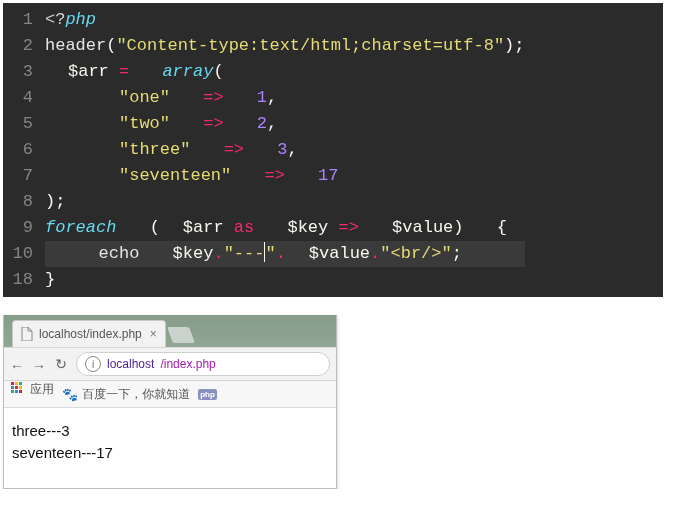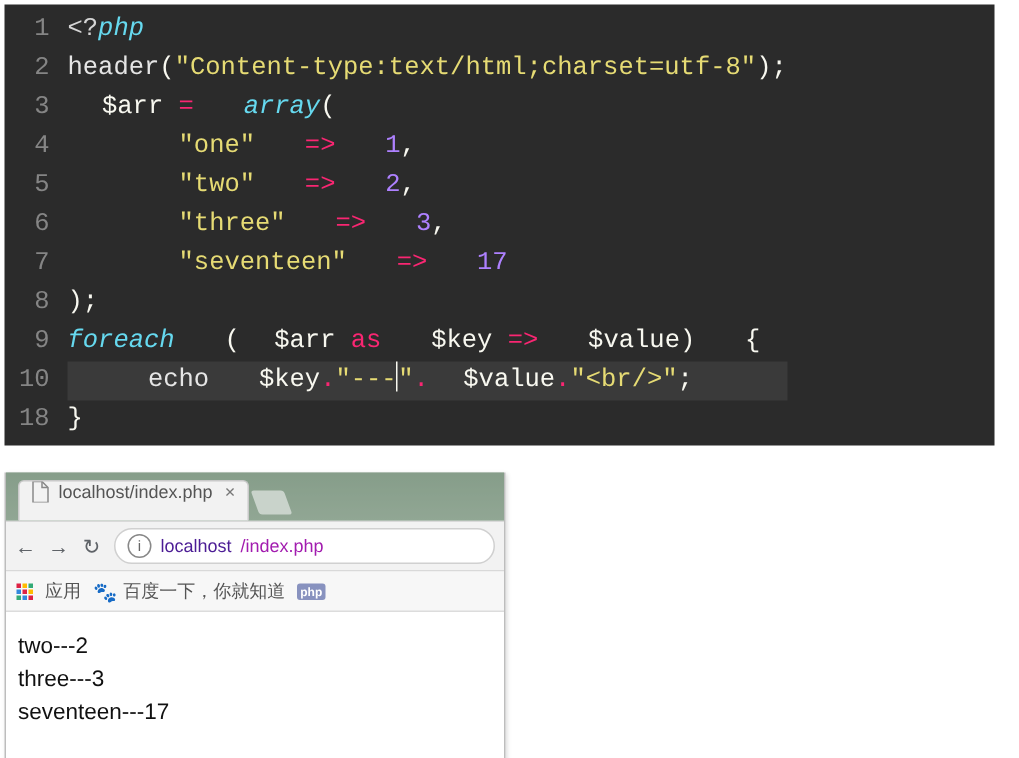--- a/index.html
+++ b/index.html
@@ -69,21 +69,21 @@
   }
   .tabbar::before{
     content:""; position:absolute; inset:0;
     background: rgba(200,210,200,0.4);
   }
   .tab {
     position: relative;
     background: #f2f2f2;
     height: 26px;
     border-radius: 4px 4px 0 0;
-    display: flex; 
+    display: flex; align-items:center;
     padding: 0 8px;
     font-size: 12px;
     color: #555;
     gap: 6px;
     border: 1px solid #c9c9c9;
     border-bottom: none;
     z-index: 1;
   }
   .tab .file-ico { width:12px; height:14px; }
   .tab .x { font-size: 12px; color:#777; margin-left: 2px;}
@@ -120,21 +120,21 @@
     display:inline-flex;align-items:center;justify-content:center;
     font-size:10px;color:#666;flex-shrink:0;
   }
   .urlhost { color:#4c1d95; }
   .urlpath { color:#a21caf; }
 
   .bookbar {
     height: 26px;
     background: #f7f7f7;
     border-bottom: 1px solid #dcdcdc;
-    display: flex; align-items: center;
+    display: flex; 
     gap: 8px; padding: 0 6px;
     font-size: 12px;
     color: #555;
   }
   .apps-ico {
     width:12px;height:12px;display:inline-block;flex-shrink:0;
   }
   .apps-ico span{
     width:3px;height:3px;display:inline-block;background:#d24;
     margin:0.5px; float:left;
@@ -222,17 +222,16 @@
     <span class="bm">
         <span class="paw">🐾</span>
         <span>百度一下，你就知道</span>
       </span>
     <span class="bm">
         <span class="php-ico">php</span>
       </span>
   </div>
 
   <div class="page-output" id="output">
-      <div>two---2</div>
       <div>three---3</div>
       <div>seventeen---17</div>
     </div>
 </div>
 
 </body></html>

